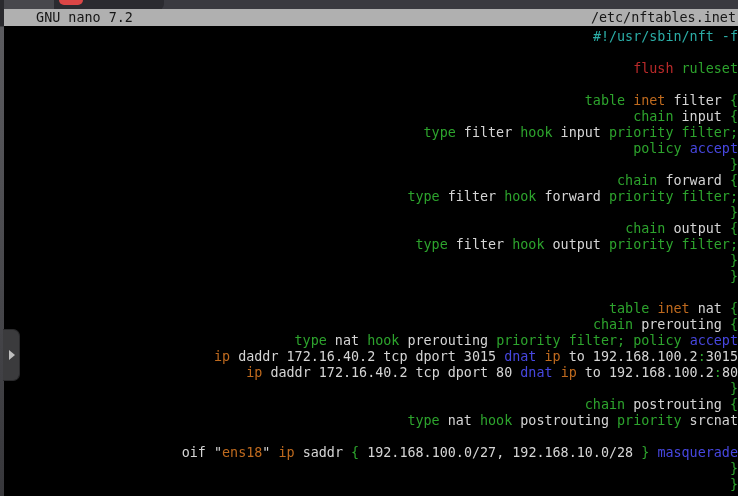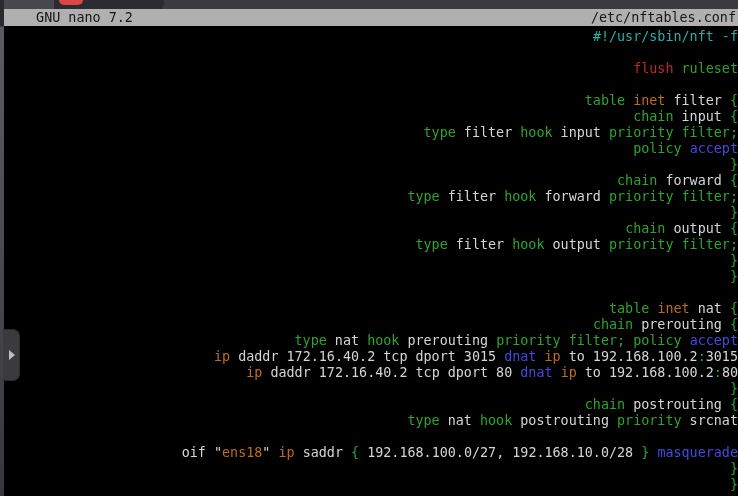--- a/index.html
+++ b/index.html
@@ -34,21 +34,21 @@
 <div class="screen">
 
   <div class="chrome-strip">
     <div class="tab-left"></div>
     <div class="tab-gap"></div>
     <div class="red-pill" style="background: rgb(219, 70, 70);"></div>
   </div>
 
   <div class="titlebar" style="background: rgb(176, 176, 176); color: rgb(22, 22, 22);">
     <span>  GNU nano 7.2</span>
-    <span>/etc/nftables.conf</span>
+    <span>/etc/nftables.inet</span>
   </div>
 
   <div class="editor" id="editor"><div class="line"><span style="color: rgb(43, 173, 166);">#!/usr/sbin/nft -f</span></div><div class="line"></div><div class="line"><span style="color: rgb(187, 42, 42);">flush</span><span style="color: rgb(213, 213, 213);"> </span><span style="color: rgb(45, 164, 45);">ruleset</span></div><div class="line"></div><div class="line"><span style="color: rgb(45, 164, 45);">table</span><span style="color: rgb(213, 213, 213);"> </span><span style="color: rgb(191, 106, 30);">inet</span><span style="color: rgb(213, 213, 213);"> filter </span><span style="color: rgb(45, 164, 45);">{</span></div><div class="line"><span style="color: rgb(213, 213, 213);">        </span><span style="color: rgb(45, 164, 45);">chain</span><span style="color: rgb(213, 213, 213);"> input </span><span style="color: rgb(45, 164, 45);">{</span></div><div class="line"><span style="color: rgb(213, 213, 213);">                </span><span style="color: rgb(45, 164, 45);">type</span><span style="color: rgb(213, 213, 213);"> filter </span><span style="color: rgb(45, 164, 45);">hook</span><span style="color: rgb(213, 213, 213);"> input </span><span style="color: rgb(45, 164, 45);">priority</span><span style="color: rgb(45, 164, 45);"> filter;</span></div><div class="line"><span style="color: rgb(213, 213, 213);">                </span><span style="color: rgb(45, 164, 45);">policy</span><span style="color: rgb(213, 213, 213);"> </span><span style="color: rgb(71, 71, 224);">accept</span></div><div class="line"><span style="color: rgb(213, 213, 213);">        </span><span style="color: rgb(45, 164, 45);">}</span></div><div class="line"><span style="color: rgb(213, 213, 213);">        </span><span style="color: rgb(45, 164, 45);">chain</span><span style="color: rgb(213, 213, 213);"> forward </span><span style="color: rgb(45, 164, 45);">{</span></div><div class="line"><span style="color: rgb(213, 213, 213);">                </span><span style="color: rgb(45, 164, 45);">type</span><span style="color: rgb(213, 213, 213);"> filter </span><span style="color: rgb(45, 164, 45);">hook</span><span style="color: rgb(213, 213, 213);"> forward </span><span style="color: rgb(45, 164, 45);">priority</span><span style="color: rgb(45, 164, 45);"> filter;</span></div><div class="line"><span style="color: rgb(213, 213, 213);">        </span><span style="color: rgb(45, 164, 45);">}</span></div><div class="line"><span style="color: rgb(213, 213, 213);">        </span><span style="color: rgb(45, 164, 45);">chain</span><span style="color: rgb(213, 213, 213);"> output </span><span style="color: rgb(45, 164, 45);">{</span></div><div class="line"><span style="color: rgb(213, 213, 213);">                </span><span style="color: rgb(45, 164, 45);">type</span><span style="color: rgb(213, 213, 213);"> filter </span><span style="color: rgb(45, 164, 45);">hook</span><span style="color: rgb(213, 213, 213);"> output </span><span style="color: rgb(45, 164, 45);">priority</span><span style="color: rgb(45, 164, 45);"> filter;</span></div><div class="line"><span style="color: rgb(213, 213, 213);">        </span><span style="color: rgb(45, 164, 45);">}</span></div><div class="line"><span style="color: rgb(45, 164, 45);">}</span></div><div class="line"></div><div class="line"><span style="color: rgb(45, 164, 45);">table</span><span style="color: rgb(213, 213, 213);"> </span><span style="color: rgb(191, 106, 30);">inet</span><span style="color: rgb(213, 213, 213);"> nat </span><span style="color: rgb(45, 164, 45);">{</span></div><div class="line"><span style="color: rgb(213, 213, 213);">        </span><span style="color: rgb(45, 164, 45);">chain</span><span style="color: rgb(213, 213, 213);"> prerouting </span><span style="color: rgb(45, 164, 45);">{</span></div><div class="line"><span style="color: rgb(213, 213, 213);">                </span><span style="color: rgb(45, 164, 45);">type</span><span style="color: rgb(213, 213, 213);"> nat </span><span style="color: rgb(45, 164, 45);">hook</span><span style="color: rgb(213, 213, 213);"> prerouting </span><span style="color: rgb(45, 164, 45);">priority</span><span style="color: rgb(45, 164, 45);"> filter;</span><span style="color: rgb(213, 213, 213);"> </span><span style="color: rgb(45, 164, 45);">policy</span><span style="color: rgb(213, 213, 213);"> </span><span style="color: rgb(71, 71, 224);">accept</span></div><div class="line"><span style="color: rgb(213, 213, 213);">                </span><span style="color: rgb(191, 106, 30);">ip</span><span style="color: rgb(213, 213, 213);"> daddr 172.16.40.2 tcp dport 3015 </span><span style="color: rgb(71, 71, 224);">dnat</span><span style="color: rgb(213, 213, 213);"> </span><span style="color: rgb(191, 106, 30);">ip</span><span style="color: rgb(213, 213, 213);"> to 192.168.100.2</span><span style="color: rgb(45, 164, 45);">:</span><span style="color: rgb(213, 213, 213);">3015</span></div><div class="line"><span style="color: rgb(213, 213, 213);">                </span><span style="color: rgb(191, 106, 30);">ip</span><span style="color: rgb(213, 213, 213);"> daddr 172.16.40.2 tcp dport 80 </span><span style="color: rgb(71, 71, 224);">dnat</span><span style="color: rgb(213, 213, 213);"> </span><span style="color: rgb(191, 106, 30);">ip</span><span style="color: rgb(213, 213, 213);"> to 192.168.100.2</span><span style="color: rgb(45, 164, 45);">:</span><span style="color: rgb(213, 213, 213);">80</span></div><div class="line"><span style="color: rgb(213, 213, 213);">        </span><span style="color: rgb(45, 164, 45);">}</span></div><div class="line"><span style="color: rgb(213, 213, 213);">        </span><span style="color: rgb(45, 164, 45);">chain</span><span style="color: rgb(213, 213, 213);"> postrouting </span><span style="color: rgb(45, 164, 45);">{</span></div><div class="line"><span style="color: rgb(213, 213, 213);">                </span><span style="color: rgb(45, 164, 45);">type</span><span style="color: rgb(213, 213, 213);"> nat </span><span style="color: rgb(45, 164, 45);">hook</span><span style="color: rgb(213, 213, 213);"> postrouting </span><span style="color: rgb(45, 164, 45);">priority</span><span style="color: rgb(213, 213, 213);"> srcnat</span></div><div class="line"></div><div class="line"><span style="color: rgb(213, 213, 213);">                oif "</span><span style="color: rgb(191, 106, 30);">ens18</span><span style="color: rgb(213, 213, 213);">" </span><span style="color: rgb(191, 106, 30);">ip</span><span style="color: rgb(213, 213, 213);"> saddr </span><span style="color: rgb(45, 164, 45);">{</span><span style="color: rgb(213, 213, 213);"> 192.168.100.0/27, 192.168.10.0/28 </span><span style="color: rgb(45, 164, 45);">}</span><span style="color: rgb(213, 213, 213);"> </span><span style="color: rgb(71, 71, 224);">masquerade</span></div><div class="line"><span style="color: rgb(213, 213, 213);">        </span><span style="color: rgb(45, 164, 45);">}</span></div><div class="line"><span style="color: rgb(45, 164, 45);">}</span></div></div>
 
   <div class="edge-strip"></div>
 
   <div class="side-handle">
     <span class="arrow"></span>
   </div>
 

